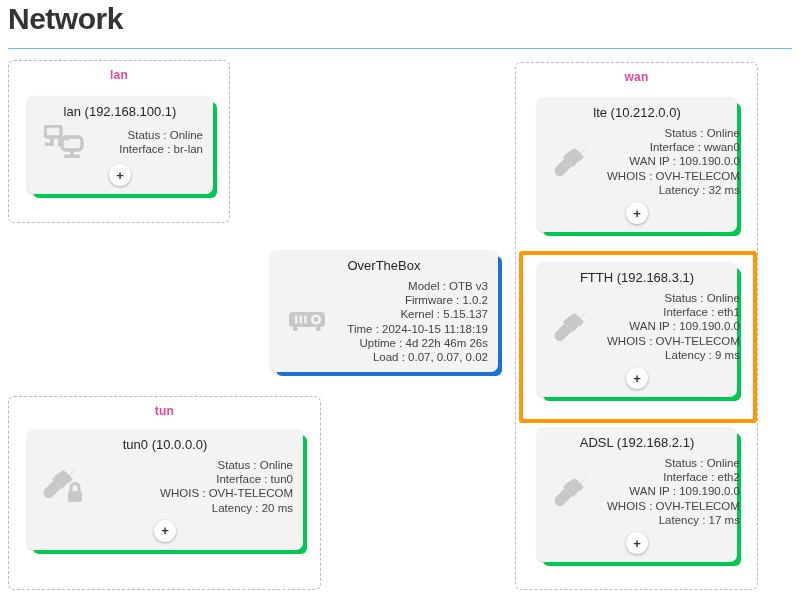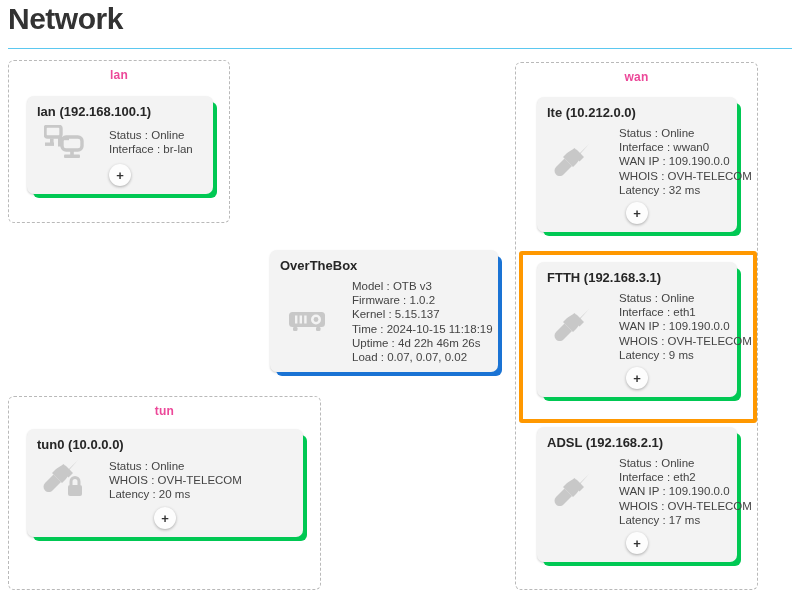--- a/index.html
+++ b/index.html
@@ -51,31 +51,32 @@
   .card {
     position: absolute;
     background: #f3f3f3;
     border-radius: 7px;
     padding: 8px 10px 8px 10px;
   }
   .card.green { box-shadow: 5px 5px 0 -1px #00c853, 0 1px 2px rgba(0,0,0,.18); }
   .card.blue  { box-shadow: 5px 5px 0 -1px #1a73d4, 0 1px 2px rgba(0,0,0,.18); }
 
   .card-title {
-    text-align: left;
+    text-align: center;
     font-size: 13px;
-    font-weight: bold;
+    font-weight: normal;
     color: #262626;
     margin-bottom: 6px;
     white-space: nowrap;
   }
   .card-body {
     display: flex;
     align-items: center;
-    gap: 18px;
+    gap: 6px;
+    text-align: right;
   }
   .card-icon {
     flex: 0 0 auto;
     width: 54px;
     display: flex;
     align-items: center;
     justify-content: center;
     color: #c8c8c8;
   }
   .card-icon svg { display: block; }
@@ -197,20 +198,21 @@
             <path d="M37 3 L28 12 L24.5 8.5 L20 13 L27.5 20.5 L32 16 L28.5 12.5 Z"></path>
             <path d="M30 14.5 L22.5 7 C20 9.5 17 10 14.5 12.5 L11 16 L21 26 L24.5 22.5 C27 20 27.5 17 30 14.5 Z"></path>
             <path d="M12.5 17.5 L4 26 C2 28 2 31.5 4 33.5 C6 35.5 9.5 35.5 11.5 33.5 L20 25 Z"></path>
           </g>
           <rect x="27" y="27" width="14" height="11" rx="2"></rect>
           <path d="M30 27 v-3.5 a4 4 0 0 1 8 0 V27" fill="none" stroke="currentColor" stroke-width="3"></path>
         </svg>
       </div>
       <div class="card-lines">
         <div>Status : Online</div>
+        <div>Interface : tun0</div>
         <div>WHOIS : OVH-TELECOM</div>
         <div>Latency : 20 ms</div>
       </div>
     </div>
     <div class="card-foot">
       <div class="plus-btn">+</div>
     </div>
   </div>
 
   <div class="group" id="group-wan">

